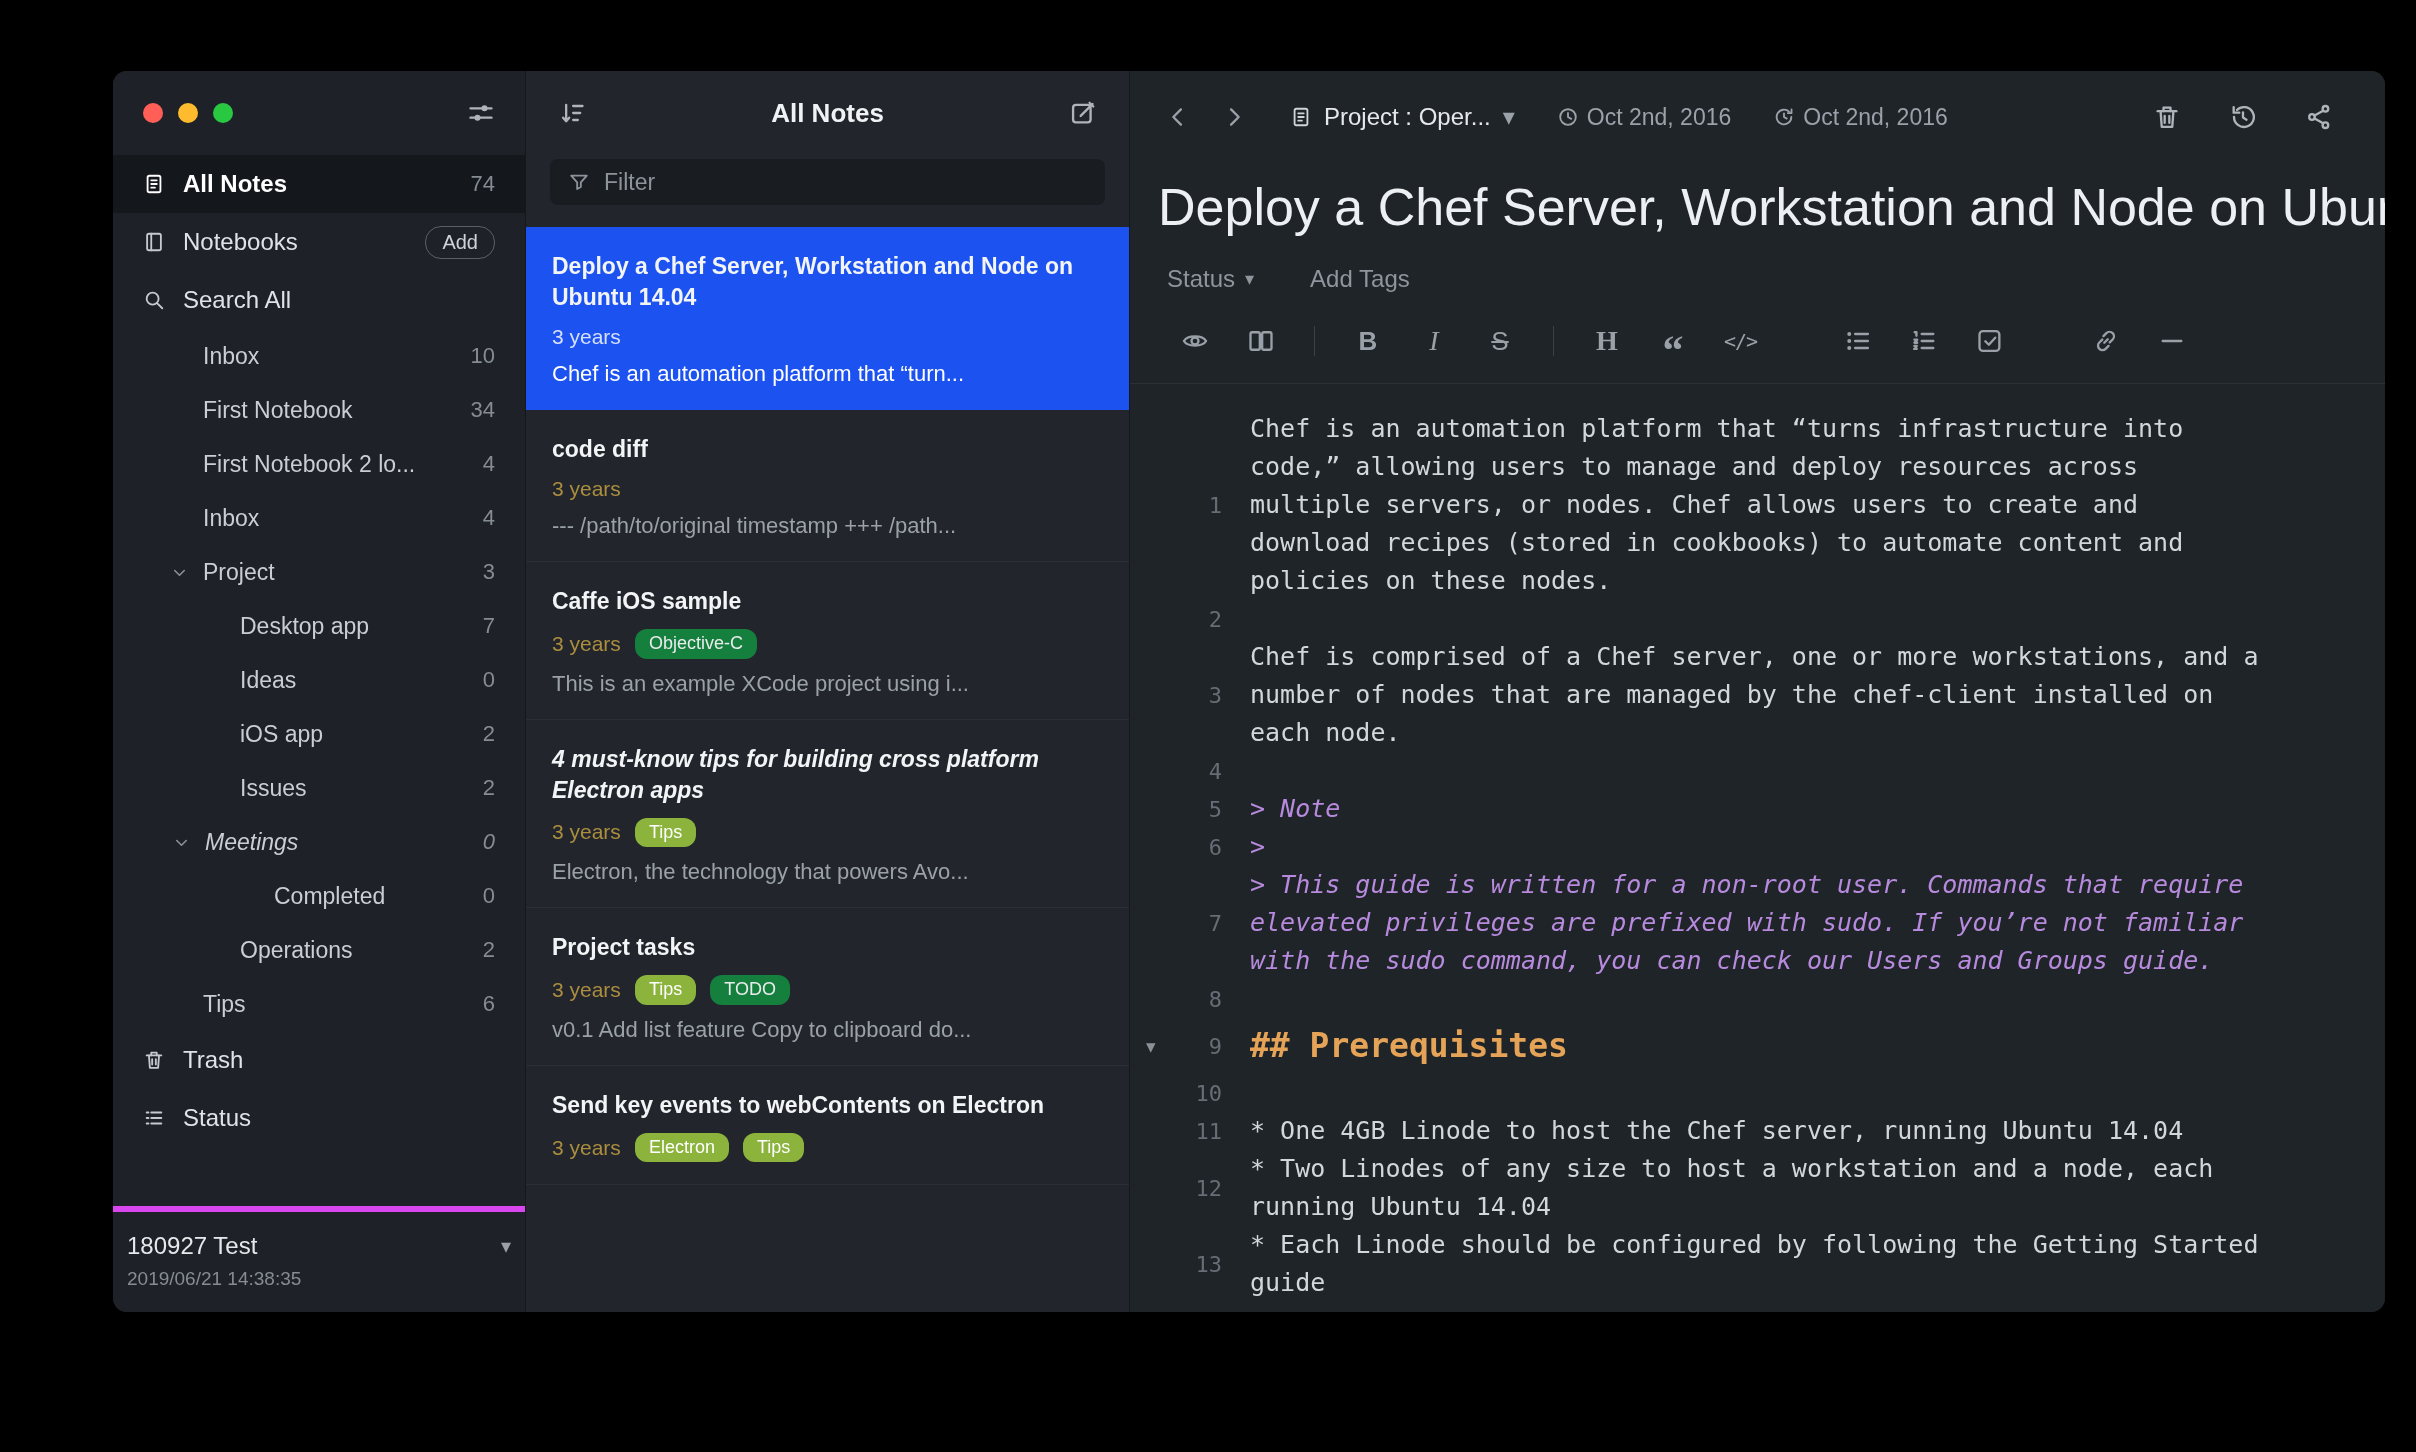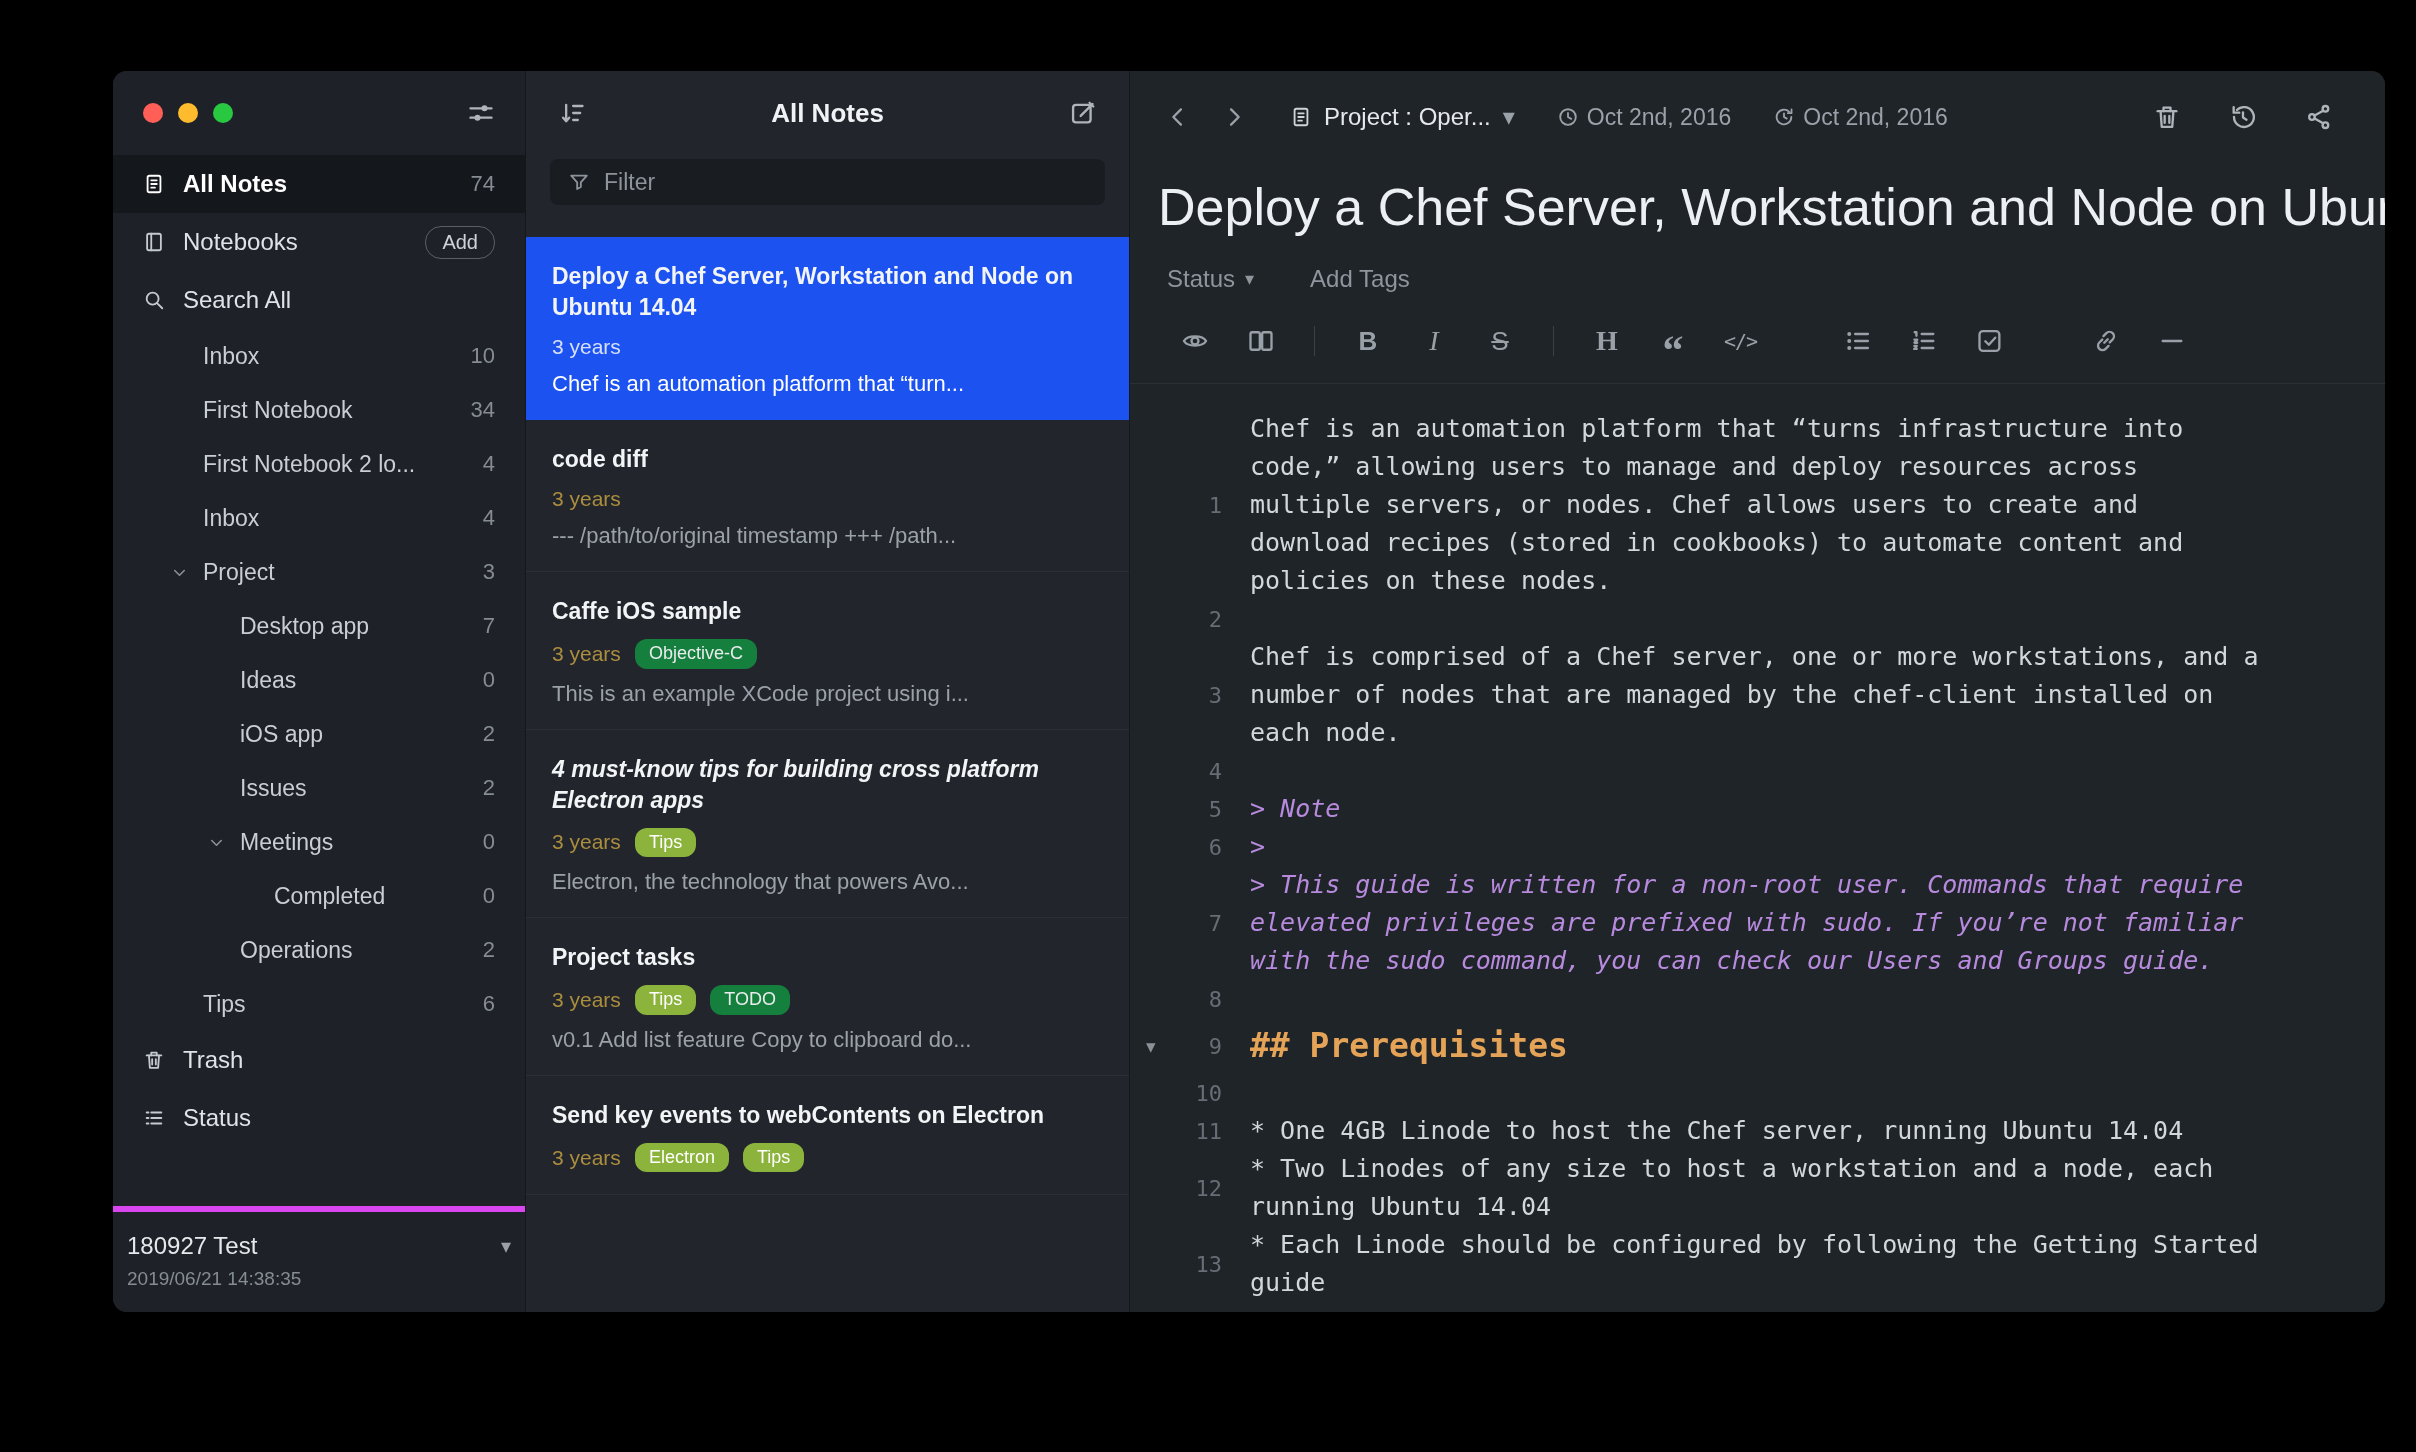--- a/index.html
+++ b/index.html
@@ -22,32 +22,32 @@
   .tune-wrap { color:#aeb4ba; }
   .side-row { height:58px; display:flex; align-items:center; gap:18px; padding:0 30px; font-size:24px; color:#dfe3e7; flex:none; }
   .side-row .row-icon { color:#c4cad0; flex:none; }
   .side-row.selected { background:#14171c; font-weight:bold; color:#fff; }
   .side-row.selected .row-icon { color:#fff; }
   .count { margin-left:auto; color:#858c93; font-size:22px; font-weight:normal; }
   .add-pill { margin-left:auto; border:1px solid #596068; border-radius:16px; padding:4px 16px; font-size:20px; color:#ced3d8; }
   .tree { flex:none; }
   .tree-row { height:54px; display:flex; align-items:center; font-size:23px; color:#c9ced4; padding-right:30px; }
   .tree-row.lvl1{padding-left:90px;} .tree-row.lvl2{padding-left:127px;} .tree-row.lvl3{padding-left:161px;justify-content:space-between;}
-  .tree-row.lvl1.has-caret{padding-left:42px;} .tree-row.lvl2.has-caret{padding-left:79px;}
+  .tree-row.lvl1.has-caret{padding-left:42px;} .tree-row.lvl2.has-caret{padding-left:44px;font-style:italic;}
   .caret-slot { width:48px; display:flex; justify-content:center; color:#8a9198; flex:none; }
   .sidebar-footer { margin-top:auto; border-top:6px solid #d946ef; padding:20px 14px 22px; flex:none; }
   .footer-title-row { display:flex; align-items:center; justify-content:space-between; font-size:24px; color:#e6e9ec; }
   .footer-caret { color:#9aa0a7; font-size:20px; }
   .footer-time { margin-top:8px; font-size:19px; color:#858c93; }
 
   
   .notelist { width:605px; background:#22262c; display:flex; flex-direction:column; flex:none; border-left:1px solid #14171b; border-right:1px solid #14171b; }
   .list-header { height:84px; display:flex; align-items:center; padding:0 32px; color:#aeb4ba; flex:none; }
   .list-title { flex:1; text-align:center; font-size:26px; font-weight:bold; color:#f0f2f5; }
-  .filter-wrap { padding:4px 24px 32px; flex:none; }
+  .filter-wrap { padding:4px 24px 22px; flex:none; }
   .filter-box { height:46px; background:#191d22; border-radius:8px; display:flex; align-items:center; gap:14px; padding:0 18px; color:#8d939b; }
   .filter-box input { flex:1; background:transparent; border:none; outline:none; font-size:23px; color:#cfd4d9; font-family:"Liberation Sans", sans-serif; }
   .filter-box input::placeholder { color:#8d939b; }
   .notes { flex:1; overflow:hidden; }
   .note-item { padding:24px 26px 22px; border-bottom:1px solid #2b3037; }
   .note-title { font-size:23px; font-weight:bold; color:#f2f4f6; line-height:31px; }
   .note-title.italic { font-style:italic; }
   .note-meta { margin-top:12px; display:flex; align-items:center; gap:14px; }
   .note-age { color:#ab8d3e; font-size:21px; }
   .tag { font-size:18px; padding:4px 14px; border-radius:12px; color:#fff; line-height:1.2; }

